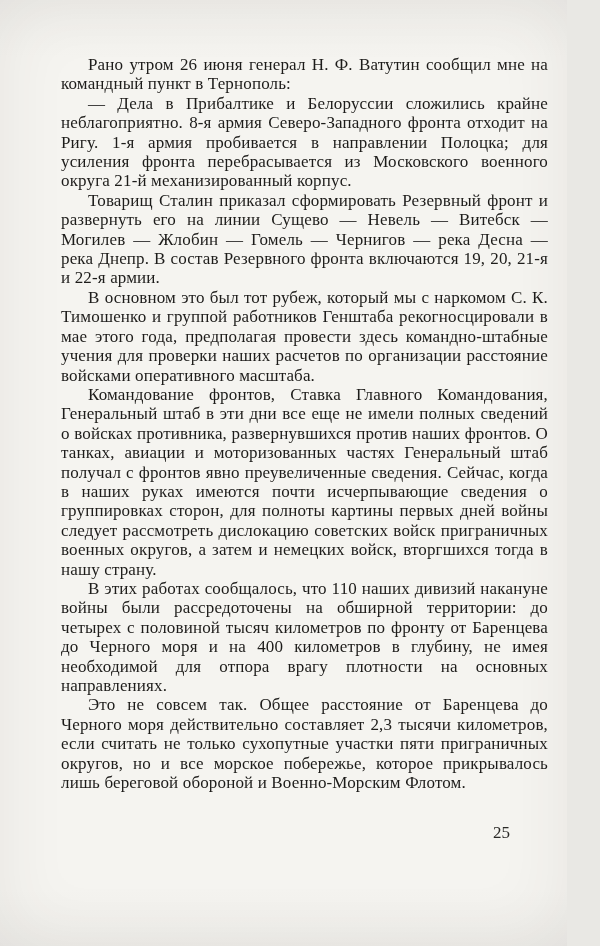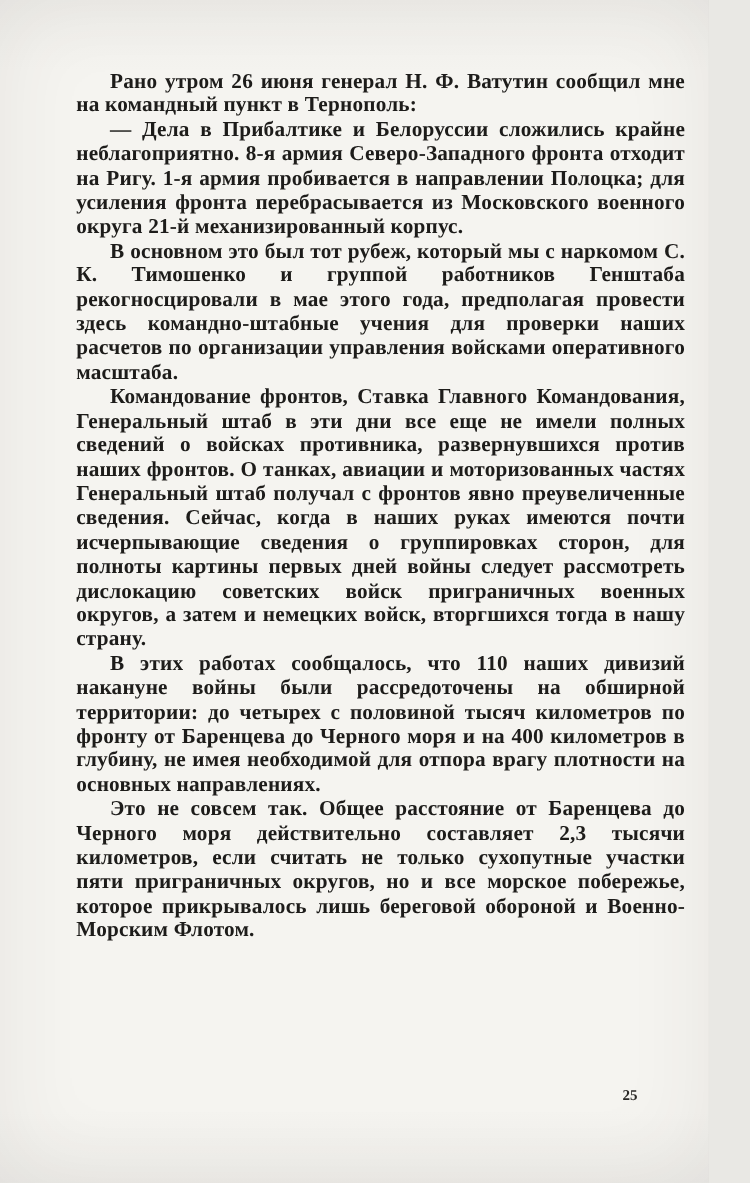--- a/index.html
+++ b/index.html
@@ -8,21 +8,20 @@
     background: #e9e8e4;
   }
   .page {
     position: relative;
     width: 567px;
     height: 946px;
     background: #f4f3ef;
     background: linear-gradient(180deg, #f0efeb 0%, #f5f4f0 6%, #f5f4f0 94%, #efeeea 100%);
     box-shadow: inset 0 0 70px rgba(60,55,45,0.08);
     overflow: hidden;
-    font-weight: bold;
   }
   .text-block {
     position: absolute;
     left: 61px;
     top: 55px;
     width: 487px;
     color: #1d1c1a;
     font-family: "Liberation Serif", "DejaVu Serif", serif;
     font-size: 17px;
     line-height: 19.4px;
@@ -32,32 +31,33 @@
     -webkit-hyphens: auto;
   }
   .text-block p {
     margin: 0;
     padding: 0;
     text-indent: 27px;
   }
   .page-number {
     position: absolute;
     right: 57px;
-    top: 869px;
+    top: 823px;
     font-family: "Liberation Serif", "DejaVu Serif", serif;
-    font-size: 12px;
+    font-size: 17px;
     color: #2a2926;
   }
 </style>
 </head>
 <body>
 
 <div class="page">
   <div class="text-block">
     <p>Рано утром 26 июня генерал Н. Ф. Ватутин сообщил мне на командный пункт в Тернополь:</p>
     <p>— Дела в Прибалтике и Белоруссии сложились крайне неблагоприятно. 8-я армия Северо-Западного фронта отходит на Ригу. 1-я армия пробивается в направлении Полоцка; для усиления фронта перебрасывается из Московского военного округа 21-й механизированный корпус.</p>
-    <p>В основном это был тот рубеж, который мы с наркомом С. К. Тимошенко и группой работников Генштаба рекогносцировали в мае этого года, предполагая провести здесь командно-штабные учения для проверки наших расчетов по организации управления войсками оперативного масштаба.</p>
+    <p>Товарищ Сталин приказал сформировать Резервный фронт и развернуть его на линии Сущево — Невель — Витебск — Могилев — Жлобин — Гомель — Чернигов — река Десна — река Днепр. В состав Резервного фронта включаются 19, 20, 21-я и 22-я армии.</p>
+    <p>В основном это был тот рубеж, который мы с наркомом С. К. Тимошенко и группой работников Генштаба рекогносцировали в мае этого года, предполагая провести здесь командно-штабные учения для проверки наших расчетов по организации расстояние войсками оперативного масштаба.</p>
     <p>Командование фронтов, Ставка Главного Командования, Генеральный штаб в эти дни все еще не имели полных сведений о войсках противника, развернувшихся против наших фронтов. О танках, авиации и моторизованных частях Генеральный штаб получал с фронтов явно преувеличенные сведения. Сейчас, когда в наших руках имеются почти исчерпывающие сведения о группировках сторон, для полноты картины первых дней войны следует рассмотреть дислокацию советских войск приграничных военных округов, а затем и немецких войск, вторгшихся тогда в нашу страну.</p>
     <p>В этих работах сообщалось, что 110 наших дивизий накануне войны были рассредоточены на обширной территории: до четырех с половиной тысяч километров по фронту от Баренцева до Черного моря и на 400 километров в глубину, не имея необходимой для отпора врагу плотности на основных направлениях.</p>
     <p>Это не совсем так. Общее расстояние от Баренцева до Черного моря действительно составляет 2,3 тысячи километров, если считать не только сухопутные участки пяти приграничных округов, но и все морское побережье, которое прикрывалось лишь береговой обороной и Военно-Морским Флотом.</p>
   </div>
   <div class="page-number">25</div>
 </div>
 
 </body></html>

